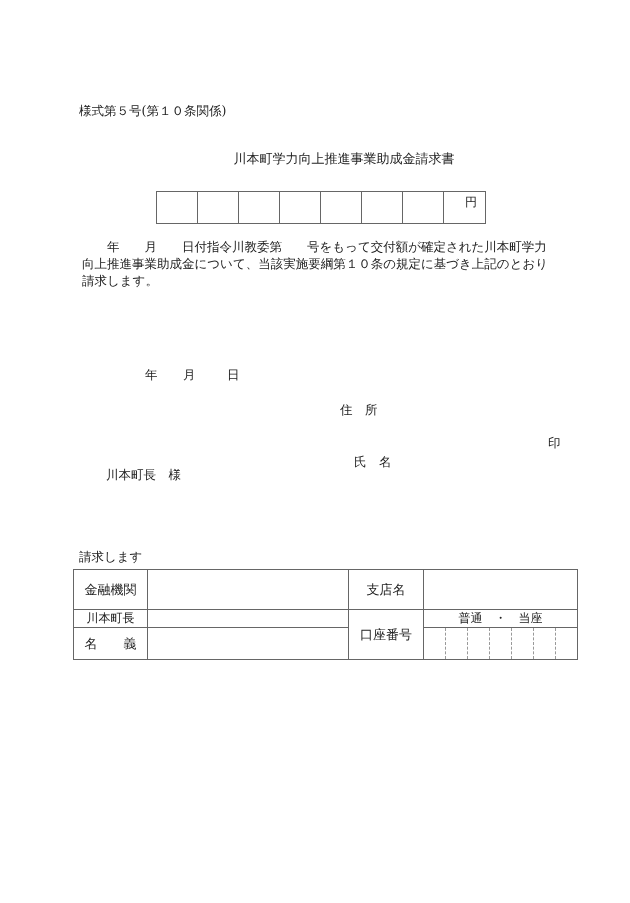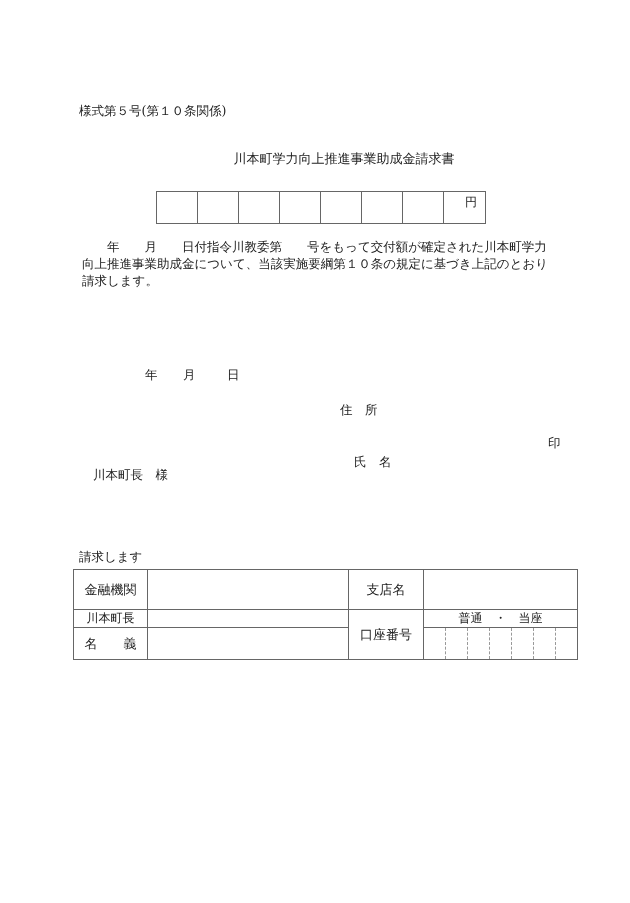--- a/index.html
+++ b/index.html
@@ -12,21 +12,21 @@
   .amount { left: 156px; top: 191px; width: 330px; height: 33px; }
   .amount td { border: 1px solid #666; width: 41px; padding: 0; vertical-align: top; text-align: right; }
   .amount td span { display: inline-block; padding: 2px 8px 0 0; font-size: 12px; }
   .body-text { left: 82px; top: 238px; line-height: 17px; white-space: normal; width: 510px; }
   .body-text div { white-space: nowrap; }
   .date { left: 145px; top: 367px; }
   .date span { display: inline-block; }
   .addr { left: 340px; top: 402px; }
   .name { left: 340px; top: 454px; margin-left: 14px; }
   .seal { left: 548px; top: 435px; }
-  .mayor { left: 93px; top: 467px; text-align: right; }
+  .mayor { left: 106px; top: 467px; text-align: right; }
   .acct-title { left: 79px; top: 549px; }
   .bank { left: 73px; top: 569px; width: 505px; }
   .bank td { border: 1px solid #666; padding: 0; font-size: 13px; }
   .lbl { text-align: center; }
   .dotted-b { border-bottom: 1px dashed #999 !important; }
   .acct-cells { display: flex; height: 100%; }
   .acct-cells div { flex: 1; border-right: 1px dashed #999; }
   .acct-cells div:last-child { border-right: none; }
 </style>
 </head>

